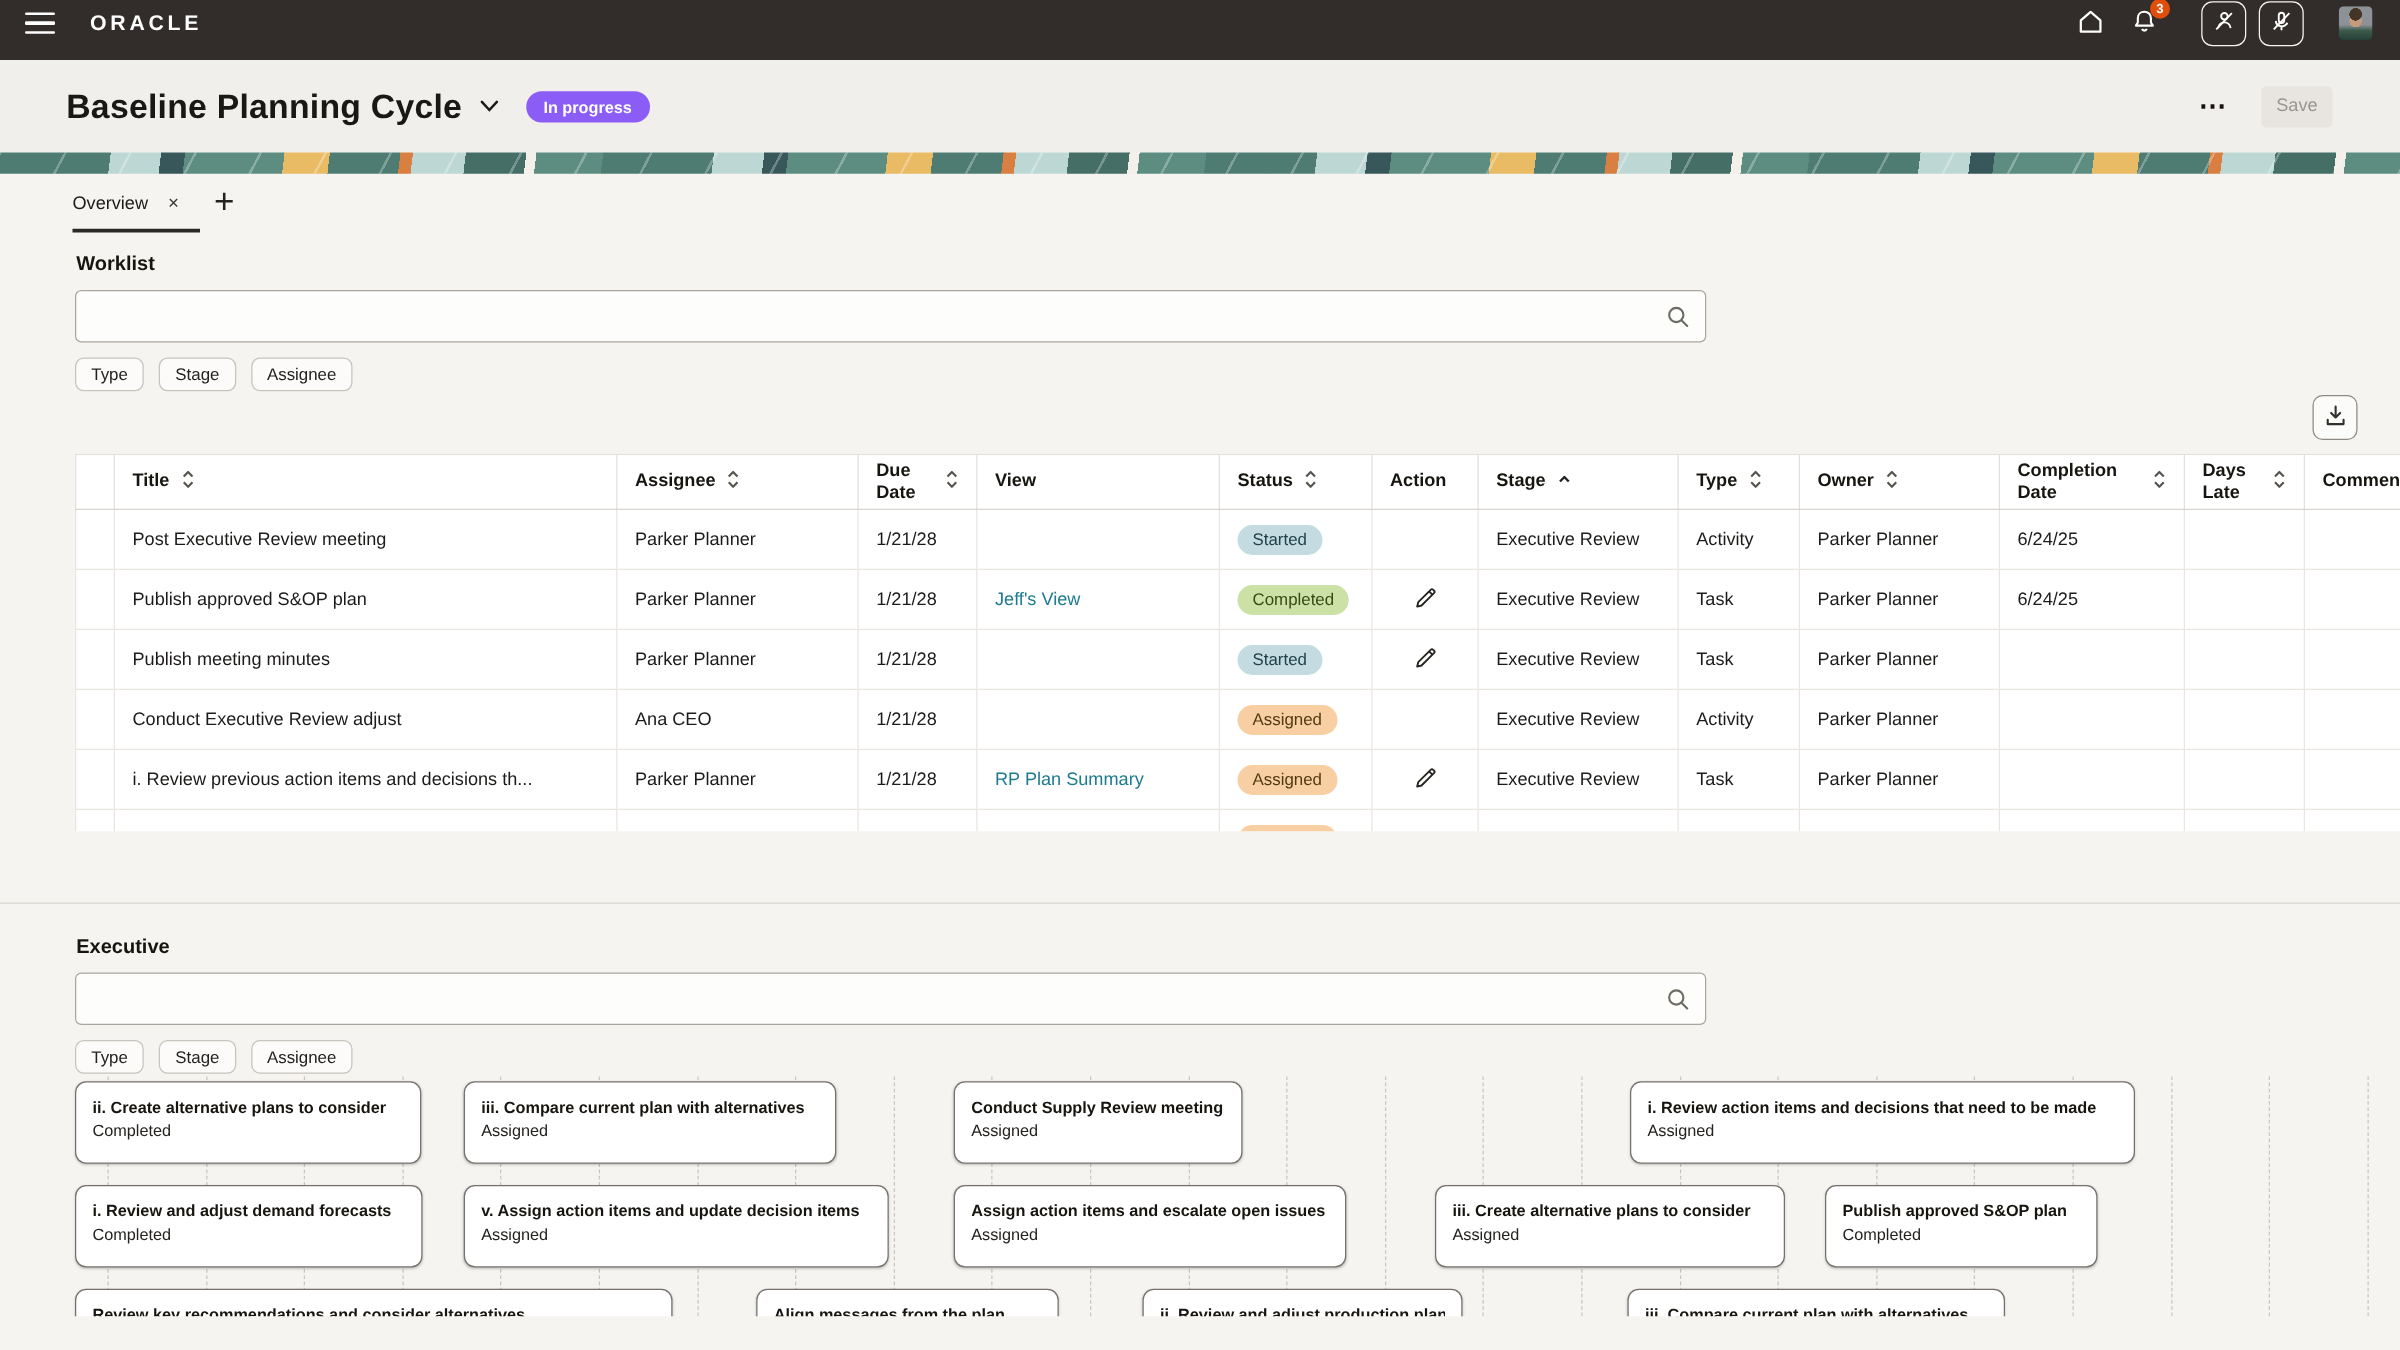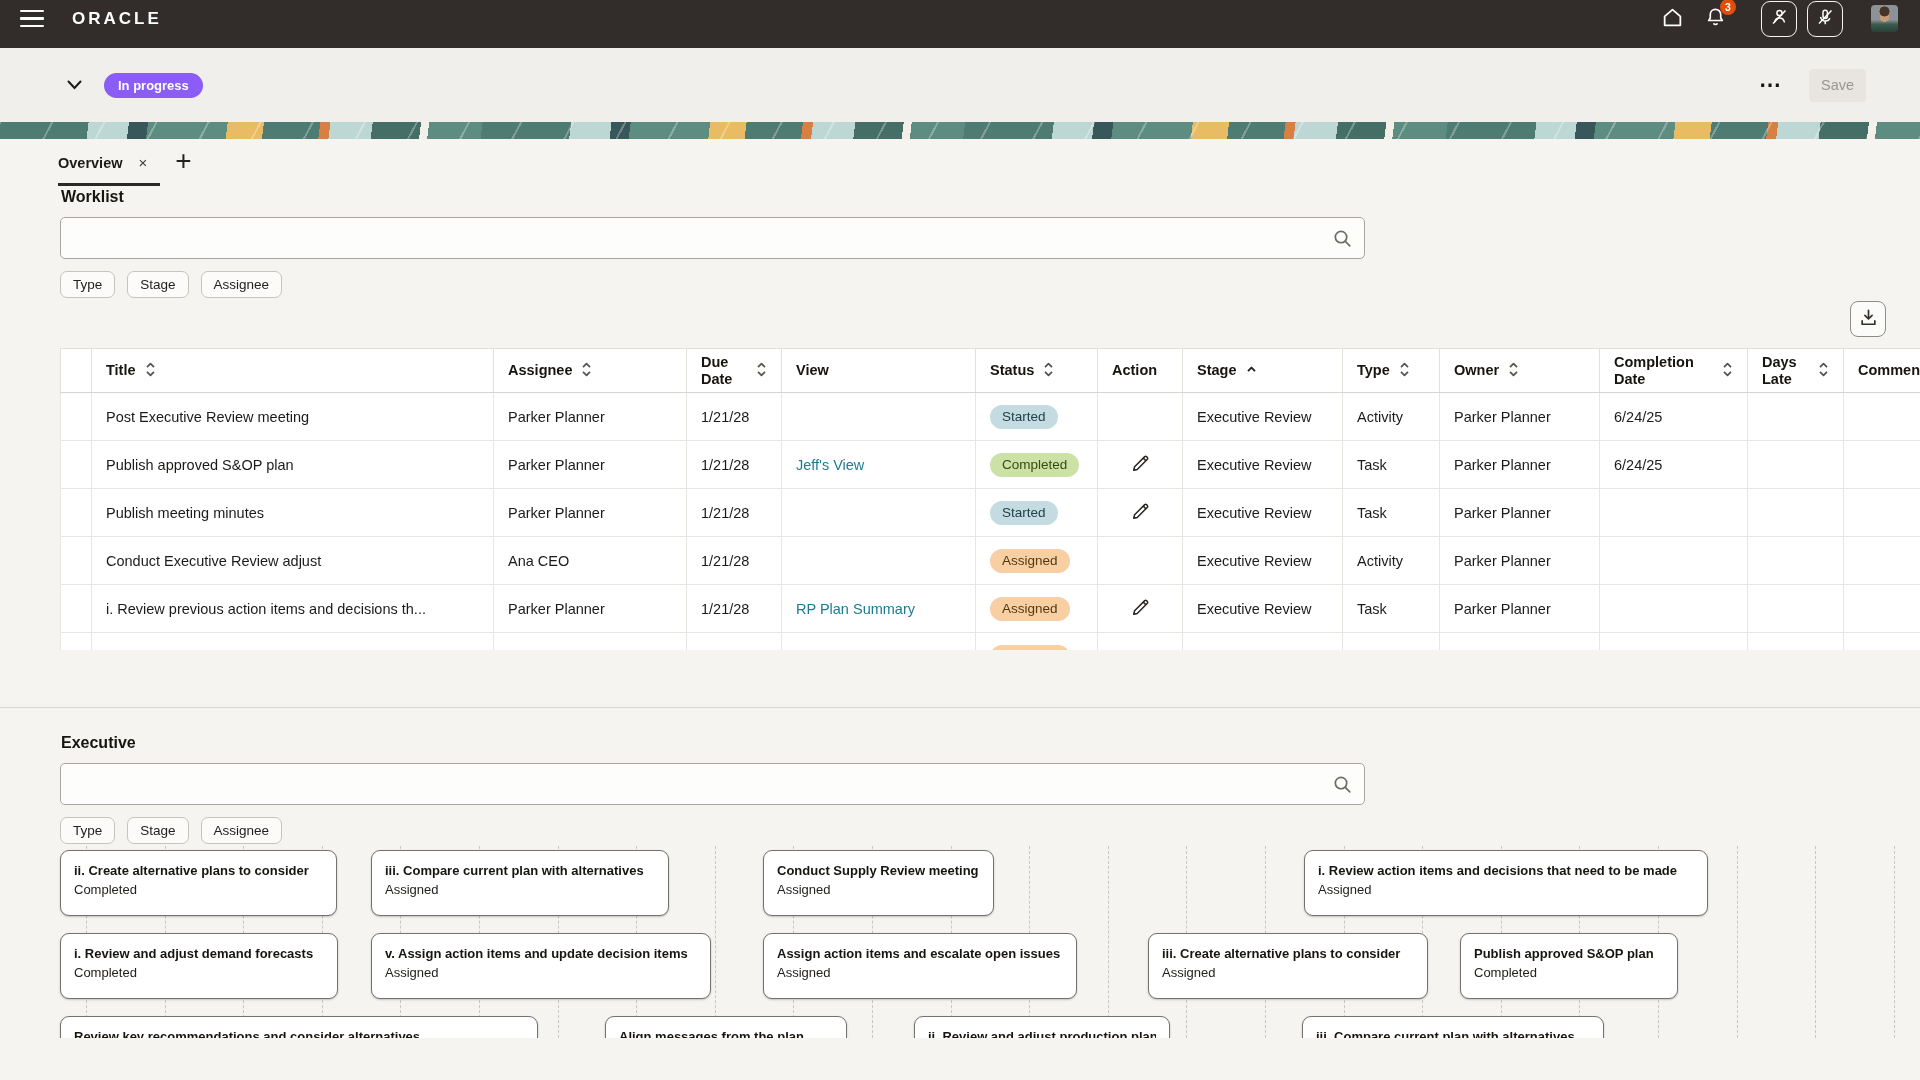--- a/index.html
+++ b/index.html
@@ -39,27 +39,27 @@
       repeating-linear-gradient(-62deg, rgba(255,255,255,.28) 0 2px, rgba(0,0,0,0) 2px 46px),
       repeating-linear-gradient(97deg,
         #4e7c72 0 88px, #bdd8d4 88px 128px, #37575a 128px 147px, #5d8d80 147px 226px,
         #e9bb64 226px 262px, #4e7c72 262px 318px, #d97f41 318px 328px, #bdd8d4 328px 370px,
         #456e67 370px 418px, #f3efe9 418px 426px, #5d8d80 426px 479px);
   }
 
   
   .tabbar { height:47px; position:relative; display:flex; align-items:center; }
   .tab { display:inline-flex; align-items:center; margin-left:58px; cursor:pointer; }
-  .tab-label { font-size:14.5px; font-weight:700; color:#1c1b1a; }
+  .tab-label { font-size:14.5px; font-weight:400; color:#1c1b1a; }
   .tab-close { margin-left:16px; font-size:15px; color:#3a3733; cursor:pointer; background:none; border:none; line-height:1; }
   .tab-underline { position:absolute; left:58px; bottom:0; width:102px; height:3px; background:#2b2926; }
   .tab-add { margin-left:28px; background:none; border:none; font-size:28px; font-weight:300; color:#24221f; cursor:pointer; line-height:1; padding-bottom:3px; }
 
   
-  .section-heading { margin:2px 0 0 61px; font-size:16px; font-weight:700; color:#17150f; }
+  .section-heading { margin:17px 0 0 61px; font-size:16px; font-weight:700; color:#17150f; }
   .searchbox { position:relative; width:1305px; margin:11px 0 0 60px; }
   .searchbox input { width:100%; height:42px; border:1px solid #aaa69f; border-radius:5px; background:#fdfdfc; padding:0 44px 0 14px; font-size:14px; color:#1c1b1a; outline:none; }
   .search-icon { position:absolute; right:13px; top:12px; }
   .chips { margin:12px 0 0 60px; display:flex; gap:12px; }
   .chip { height:27px; padding:0 12px; border:1px solid #c7c3bd; border-radius:7px; background:#fcfbfa; font-size:13.5px; color:#24221f; cursor:pointer; display:inline-flex; align-items:center; font-family:"Liberation Sans",sans-serif; }
 
   .table-toolbar { position:relative; height:50px; }
   .download-btn { position:absolute; left:1850px; top:3px; width:36px; height:36px; border:1px solid #8e8a84; border-radius:8px; background:rgba(255,255,255,.6); display:flex; align-items:center; justify-content:center; cursor:pointer; }
 
   
@@ -128,20 +128,21 @@
             <path d="M6.6 10.8a4.9 4.9 0 0 0 9.3 1.4M11.2 15.6v2.6" fill="none" stroke="#fff" stroke-width="1.5"></path>
             <path d="M5 17.5 17.5 4.5" stroke="#fff" stroke-width="1.5"></path>
           </svg>
       </span>
     </button>
     <div class="avatar"></div>
   </div>
 </div>
 
 <div class="page-header">
+  <div class="page-title">Baseline Planning Cycle</div>
   <button class="title-caret">
     <span>
       <svg width="15" height="10" viewBox="0 0 15 10">
           <path d="M1.5 1.5 7.5 8l6-6.5" fill="none" stroke="#1c1b1a" stroke-width="2" stroke-linecap="round"></path>
         </svg>
     </span>
   </button>
   <span class="status-pill">In progress</span>
   <div class="header-actions">
     <button class="overflow-btn">⋯</button>

